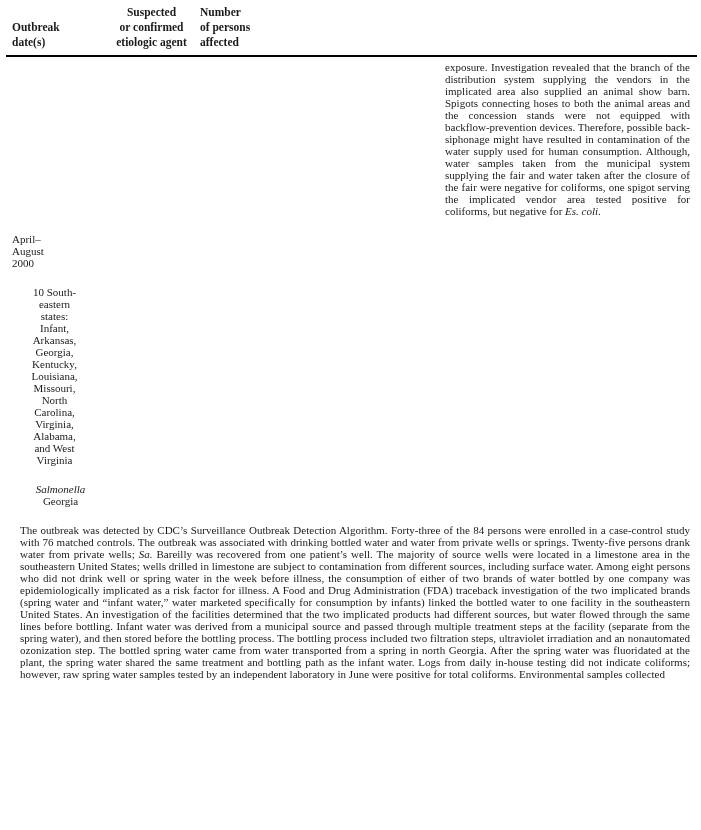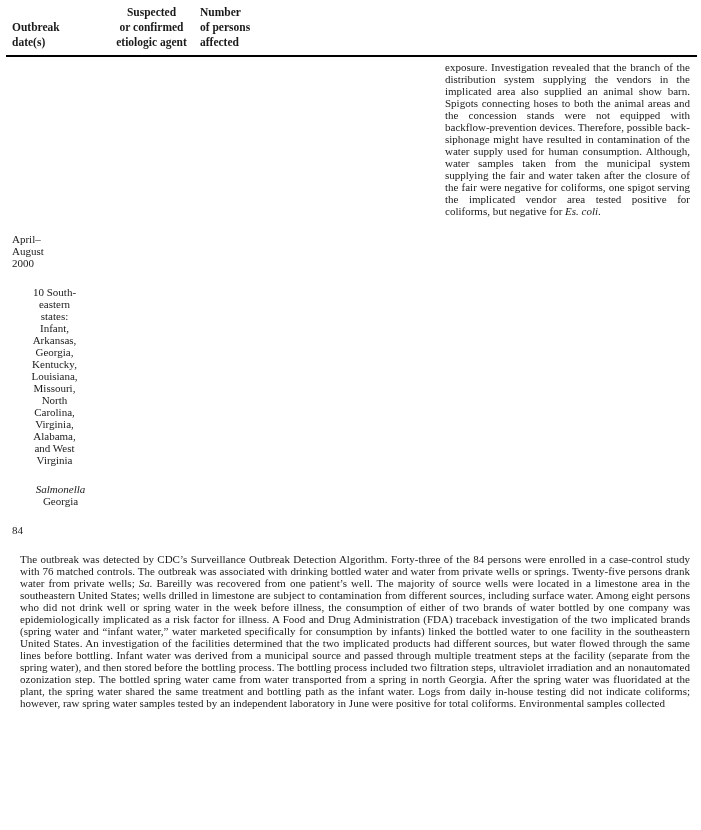--- a/index.html
+++ b/index.html
@@ -82,17 +82,16 @@
           <div>Carolina,</div>
           <div>Virginia,</div>
           <div>Alabama,</div>
           <div>and West</div>
           <div>Virginia</div>
         </div>
         <div class="cell c3">
           <div><span class="it">Salmonella</span></div>
           <div><span>Georgia</span></div>
         </div>
-        <div class="cell c4">84</div>
         <div class="cell c5"><span>The outbreak was detected by CDC’s Surveillance Outbreak Detection Algorithm. Forty-three of the 84 persons were enrolled in a case-control study with 76 matched controls. The outbreak was associated with drinking bottled water and water from private wells or springs. Twenty-five persons drank water from private wells; </span><span class="it">Sa.</span><span> Bareilly was recovered from one patient’s well. The majority of source wells were located in a limestone area in the southeastern United States; wells drilled in limestone are subject to contamination from different sources, including surface water. Among eight persons who did not drink well or spring water in the week before illness, the consumption of either of two brands of water bottled by one company was epidemiologically implicated as a risk factor for illness. A Food and Drug Administration (FDA) traceback investigation of the two implicated brands (spring water and “infant water,” water marketed specifically for consumption by infants) linked the bottled water to one facility in the southeastern United States. An investigation of the facilities determined that the two implicated products had different sources, but water flowed through the same lines before bottling. Infant water was derived from a municipal source and passed through multiple treatment steps at the facility (separate from the spring water), and then stored before the bottling process. The bottling process included two filtration steps, ultraviolet irradiation and an nonautomated ozonization step. The bottled spring water came from water transported from a spring in north Georgia. After the spring water was fluoridated at the plant, the spring water shared the same treatment and bottling path as the infant water. Logs from daily in-house testing did not indicate coliforms; however, raw spring water samples tested by an independent laboratory in June were positive for total coliforms. Environmental samples collected</span></div>
       </div>
     </div>
 </div>
 
 </body></html>

